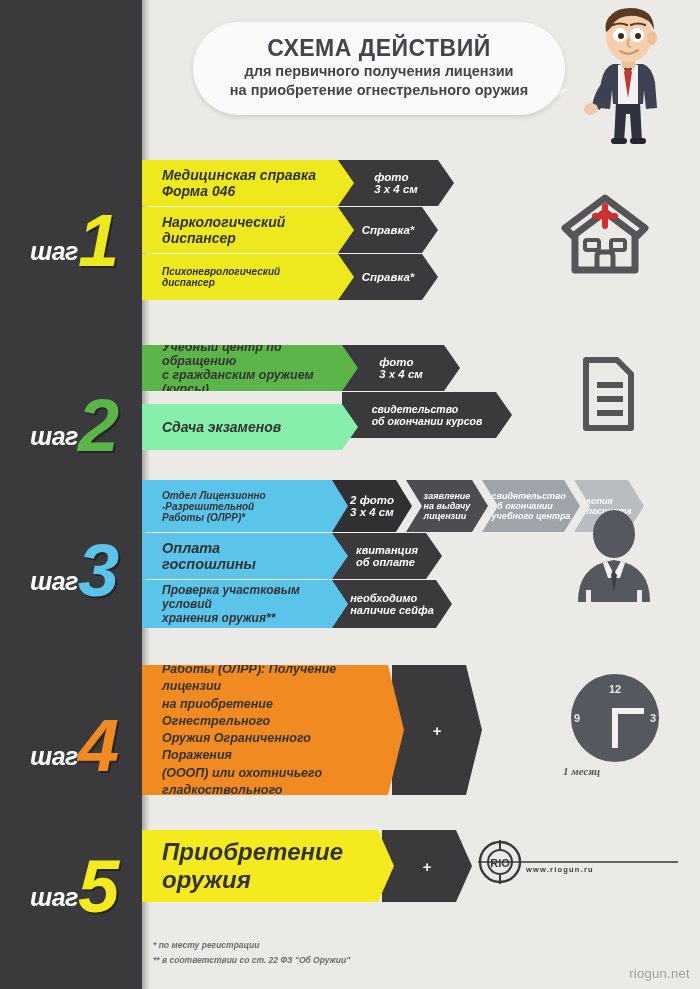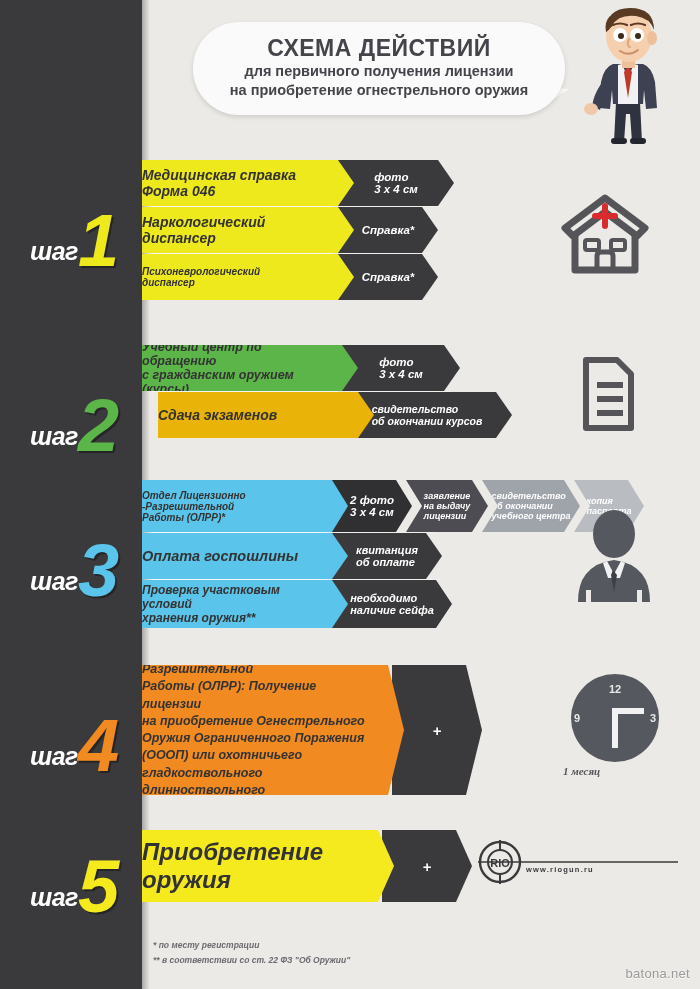--- a/index.html
+++ b/index.html
@@ -52,21 +52,21 @@
     border-top:16px solid #fafafa;
     border-right:20px solid transparent;
     transform:rotate(5deg);
   }
   
   .row{position:absolute;z-index:4;}
   .bar{
     position:absolute;top:0;left:0;height:100%;
     display:flex;align-items:center;
     box-sizing:border-box;
-    padding-right:34px;
+    padding-left:20px;padding-right:34px;
     color:#333;font-style:italic;font-weight:700;
   }
   .tail{
     position:absolute;top:0;height:100%;
     display:flex;align-items:center;justify-content:center;
     color:#fff;font-style:italic;font-weight:700;
     text-align:left;box-sizing:border-box;
     padding:0 6px;
   }
   .chev{clip-path:polygon(0 0, calc(100% - 16px) 0, 100% 50%, calc(100% - 16px) 100%, 0 100%);}
@@ -206,21 +206,21 @@
 <div class="row" style="left:142px;top:345px;width:370px;height:96px;">
   <div class="tail chev" style="left:200px;top:0;width:118px;height:46px;background:#3a3a3c;font-size:11.5px;">
     <span>фото<br>3 х 4 см</span>
   </div>
   <div class="tail chev" style="left:200px;top:47px;width:170px;height:46px;background:#3a3a3c;font-size:10.5px;">
     <span>свидетельство<br>об окончании курсов</span>
   </div>
   <div class="bar chev" style="width:216px;height:46px;top:0;background:#5cb548;font-size:12.5px;">
     <span>Учебный центр по обращению<br>с гражданским оружием (курсы)</span>
   </div>
-  <div class="bar chev" style="width:216px;height:46px;top:47px;background:#eab308;font-size:14px;margin-left:16px;">
+  <div class="bar chev" style="width:216px;height:46px;top:59px;background:#86efac;font-size:14px;">
     <span>Сдача экзаменов</span>
   </div>
   <div class="divider" style="left:10px;top:46px;width:185px;"></div>
   <div class="divider dark" style="left:204px;top:46px;width:105px;"></div>
 </div>
 
 <div class="icon-wrap" style="left:573px;top:356px;width:62px;height:76px;">
   <svg width="62" height="76" viewBox="0 0 62 76">
     <path d="M13 4 L44 4 L58 18 L58 72 L13 72 Z" fill="none" stroke="#555559" stroke-width="6" stroke-linejoin="round"></path>
     <rect x="24" y="26" width="26" height="6" fill="#555559"></rect>
@@ -331,13 +331,13 @@
     <text x="22" y="27" text-anchor="middle" font-family="Liberation Sans, sans-serif" font-size="11" font-weight="700" fill="#3a3a3c">RIO</text>
   </svg>
   <div class="url">www.riogun.ru</div>
 </div>
 
 <div id="footnotes">
   <div>* по месту регистрации</div>
   <div>** в соответствии со ст. 22 ФЗ "Об Оружии"</div>
 </div>
 
-<div id="watermark">batona.net</div>
+<div id="watermark">riogun.net</div>
 
 </body></html>

